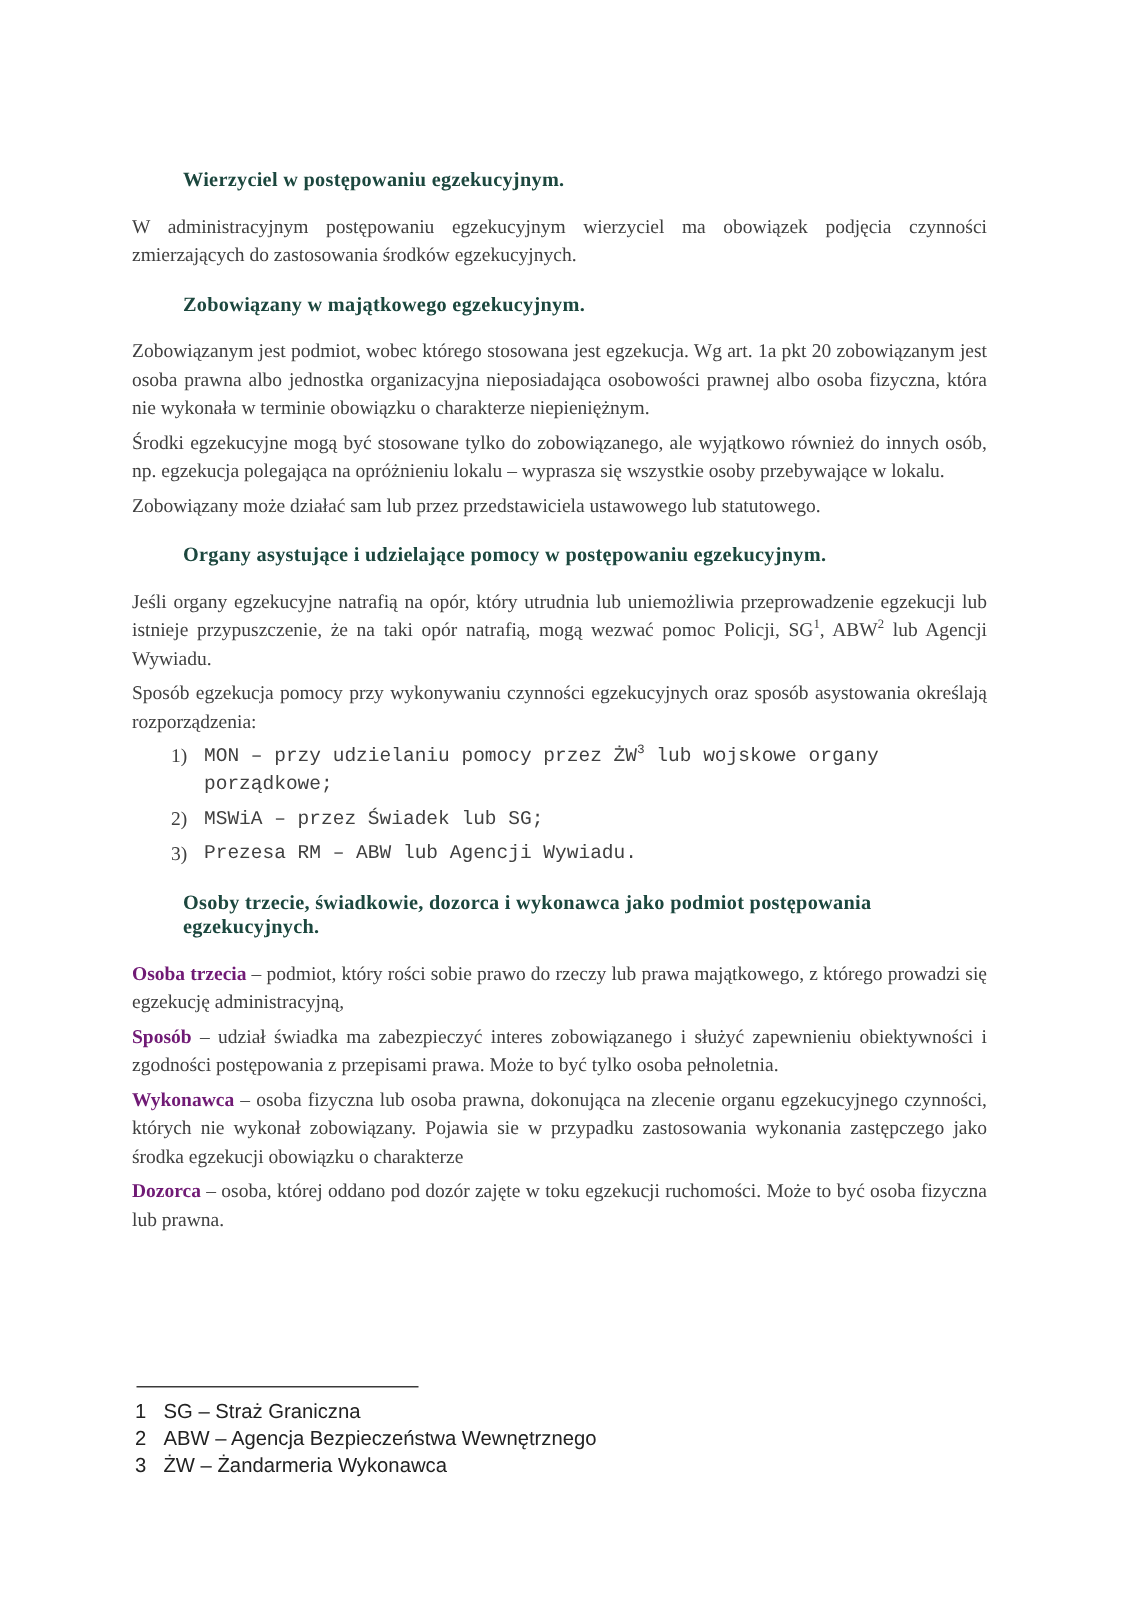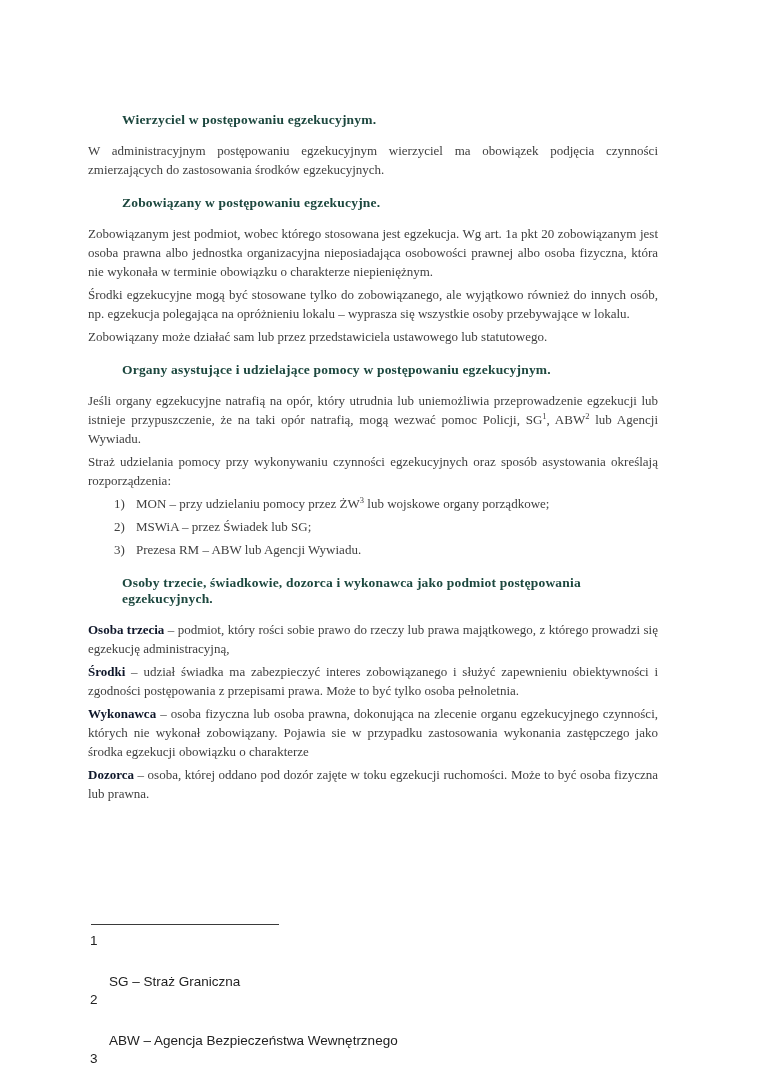--- a/index.html
+++ b/index.html
@@ -38,78 +38,78 @@
     vertical-align: super;
   }
   .olist { margin: 3px 0 4px 0; }
   .olist-item {
     display: flex;
     font-size: 13px;
     line-height: 19px;
     margin: 0 0 4px 26px;
   }
   .olist-num { flex: none; width: 22px; }
-  .olist-text { flex: 1; }
-  .def-term { font-weight: bold; color: #0f172a; }
+  .olist-text { flex: 1; font-family: Liberation Mono, monospace; }
+  .def-term { font-weight: bold; color: #701a75; }
   .footnotes {
     position: absolute;
     left: 90px;
     top: 924px;
     width: 430px;
     font-family: "Liberation Sans", sans-serif;
     font-size: 13.5px;
     color: #222222;
   }
   .fn-sep {
     width: 188px;
     height: 0;
     border-top: 1.5px solid #3a3a3a;
     margin: 0 0 7px 1px;
   }
   .fn-item { display: flex; line-height: 18px; }
   .fn-num { flex: none; width: 19px; }
-  .fn-text { flex: 1; margin-top: 41px; }
+  .fn-text { flex: 1; }
 </style>
 </head>
 <body>
 
 <div class="page">
   <div class="content">
 
     <div class="heading first">Wierzyciel w postępowaniu egzekucyjnym.</div>
     <p class="para">W administracyjnym postępowaniu egzekucyjnym wierzyciel ma obowiązek podjęcia czynności zmierzających do zastosowania środków egzekucyjnych.</p>
 
-    <div class="heading">Zobowiązany w postępowaniu egzekucyjne.</div>
+    <div class="heading">Zobowiązany w majątkowego egzekucyjnym.</div>
     <p class="para">Zobowiązanym jest podmiot, wobec którego stosowana jest egzekucja. Wg art. 1a pkt 20 zobowiązanym jest osoba prawna albo jednostka organizacyjna nieposiadająca osobowości prawnej albo osoba fizyczna, która nie wykonała w terminie obowiązku o charakterze niepieniężnym.</p>
     <p class="para">Środki egzekucyjne mogą być stosowane tylko do zobowiązanego, ale wyjątkowo również do innych osób, np. egzekucja polegająca na opróżnieniu lokalu – wyprasza się wszystkie osoby przebywające w lokalu.</p>
     <p class="para">Zobowiązany może działać sam lub przez przedstawiciela ustawowego lub statutowego.</p>
 
     <div class="heading">Organy asystujące i udzielające pomocy w postępowaniu egzekucyjnym.</div>
     <p class="para"><span>Jeśli organy egzekucyjne natrafią na opór, który utrudnia lub uniemożliwia przeprowadzenie egzekucji lub istnieje przypuszczenie, że na taki opór natrafią, mogą wezwać pomoc Policji, SG</span><sup>1</sup><span>, ABW</span><sup>2</sup><span> lub Agencji Wywiadu.</span></p>
-    <p class="para">Straż udzielania pomocy przy wykonywaniu czynności egzekucyjnych oraz sposób asystowania określają rozporządzenia:</p>
+    <p class="para">Sposób egzekucja pomocy przy wykonywaniu czynności egzekucyjnych oraz sposób asystowania określają rozporządzenia:</p>
 
     <div class="olist">
       <div class="olist-item">
         <span class="olist-num">1)</span>
         <span class="olist-text"><span>MON – przy udzielaniu pomocy przez ŻW</span><sup>3</sup><span> lub wojskowe organy porządkowe;</span></span>
       </div>
       <div class="olist-item">
         <span class="olist-num">2)</span>
         <span class="olist-text"><span>MSWiA – przez Świadek lub SG;</span><sup></sup><span></span></span>
       </div>
       <div class="olist-item">
         <span class="olist-num">3)</span>
         <span class="olist-text"><span>Prezesa RM – ABW lub Agencji Wywiadu.</span><sup></sup><span></span></span>
       </div>
     </div>
 
     <div class="heading">Osoby trzecie, świadkowie, dozorca i wykonawca jako podmiot postępowania egzekucyjnych.</div>
 
     <p class="para"><span class="def-term">Osoba trzecia</span><span> – podmiot, który rości sobie prawo do rzeczy lub prawa majątkowego, z którego prowadzi się egzekucję administracyjną,</span></p>
-    <p class="para"><span class="def-term">Środki</span><span> – udział świadka ma zabezpieczyć interes zobowiązanego i służyć zapewnieniu obiektywności i zgodności postępowania z przepisami prawa. Może to być tylko osoba pełnoletnia.</span></p>
+    <p class="para"><span class="def-term">Sposób</span><span> – udział świadka ma zabezpieczyć interes zobowiązanego i służyć zapewnieniu obiektywności i zgodności postępowania z przepisami prawa. Może to być tylko osoba pełnoletnia.</span></p>
     <p class="para"><span class="def-term">Wykonawca</span><span> – osoba fizyczna lub osoba prawna, dokonująca na zlecenie organu egzekucyjnego czynności, których nie wykonał zobowiązany. Pojawia sie w przypadku zastosowania wykonania zastępczego jako środka egzekucji obowiązku o charakterze</span></p>
     <p class="para"><span class="def-term">Dozorca</span><span> – osoba, której oddano pod dozór zajęte w toku egzekucji ruchomości. Może to być osoba fizyczna lub prawna.</span></p>
 
   </div>
 
   <div class="footnotes">
     <div class="fn-sep"></div>
     <div class="fn-item">
       <span class="fn-num">1</span>
       <span class="fn-text">SG – Straż Graniczna</span>

